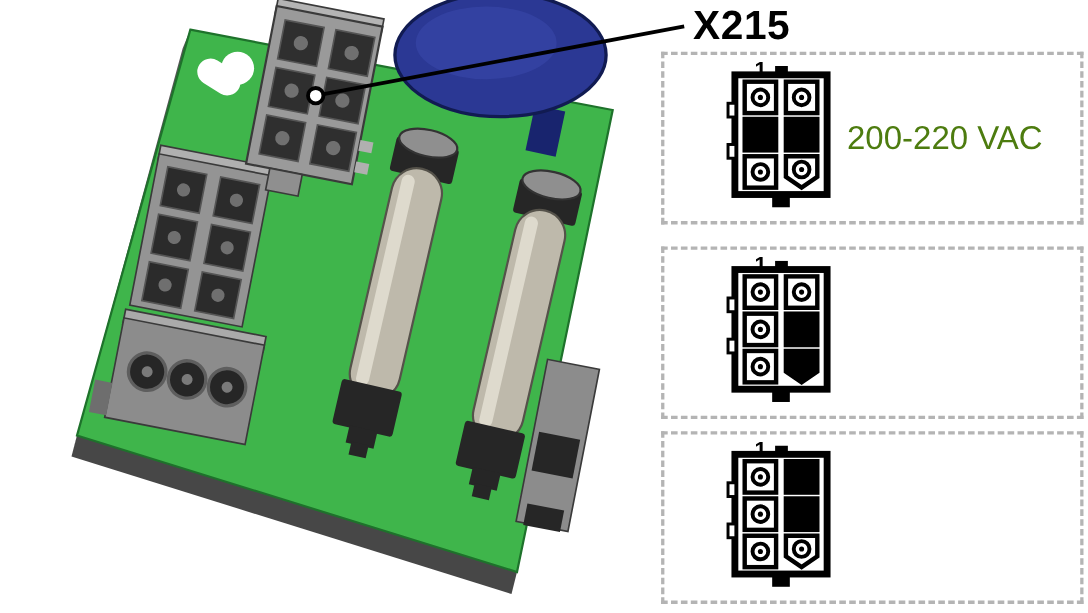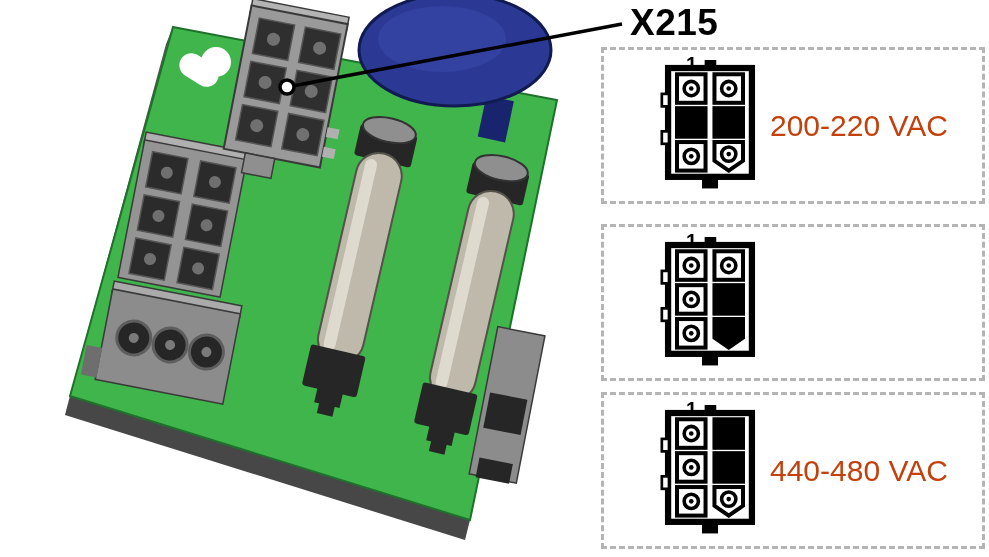--- a/index.html
+++ b/index.html
@@ -21,21 +21,21 @@
   .vbox-1 { top: 47px; }
   .vbox-2 { top: 224px; }
   .vbox-3 { top: 392px; }
 
   .conn-wrap { position: relative; width: 100px; height: 132px; flex: 0 0 auto; }
   .conn-wrap svg { display: block; }
   .pin1 {
     position: absolute; top: -7px; left: 26px;
     font-size: 20px; font-weight: 700; color: #000;
   }
-  .vlabel { font-size: 30px; color: #c2410c; margin-left: 10px; white-space: nowrap; }
+  .vlabel { font-size: 30px; color: #4d7c0f; margin-left: 10px; white-space: nowrap; }
 </style>
 </head>
 <body>
 
 <div class="page">
 
   <svg class="art" width="989" height="557" viewBox="0 0 989 557">
 
     <g>
       <polygon points="70,396 470,520 465,540 65,415" fill="#474747"></polygon>
@@ -220,16 +220,15 @@
           <circle cx="35" cy="70" r="2.6" fill="#000"></circle>
           <rect x="61" y="54" width="32" height="32" fill="#000" stroke="#000" stroke-width="4.5"></rect>
           <rect x="19" y="92" width="32" height="32" fill="#fff" stroke="#000" stroke-width="4.5"></rect>
           <circle cx="35" cy="108" r="8" fill="#fff" stroke="#000" stroke-width="4"></circle>
           <circle cx="35" cy="108" r="2.6" fill="#000"></circle>
           <polygon points="61,92 93,92 93,113 77,124 61,113" fill="#fff" stroke="#000" stroke-width="4.5"></polygon>
           <circle cx="77" cy="105.5" r="8" fill="#fff" stroke="#000" stroke-width="4"></circle>
           <circle cx="77" cy="105.5" r="2.6" fill="#000"></circle>
         </svg>
     </div>
-    <span class="vlabel">440-480 VAC</span>
   </div>
 
 </div>
 
 </body></html>

